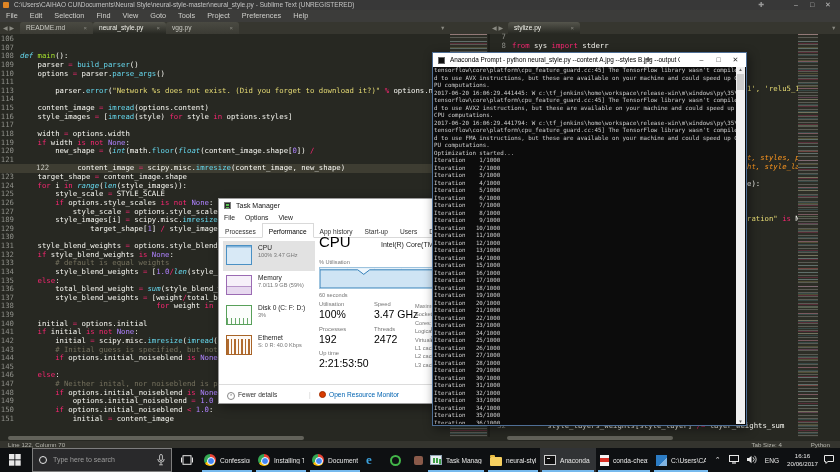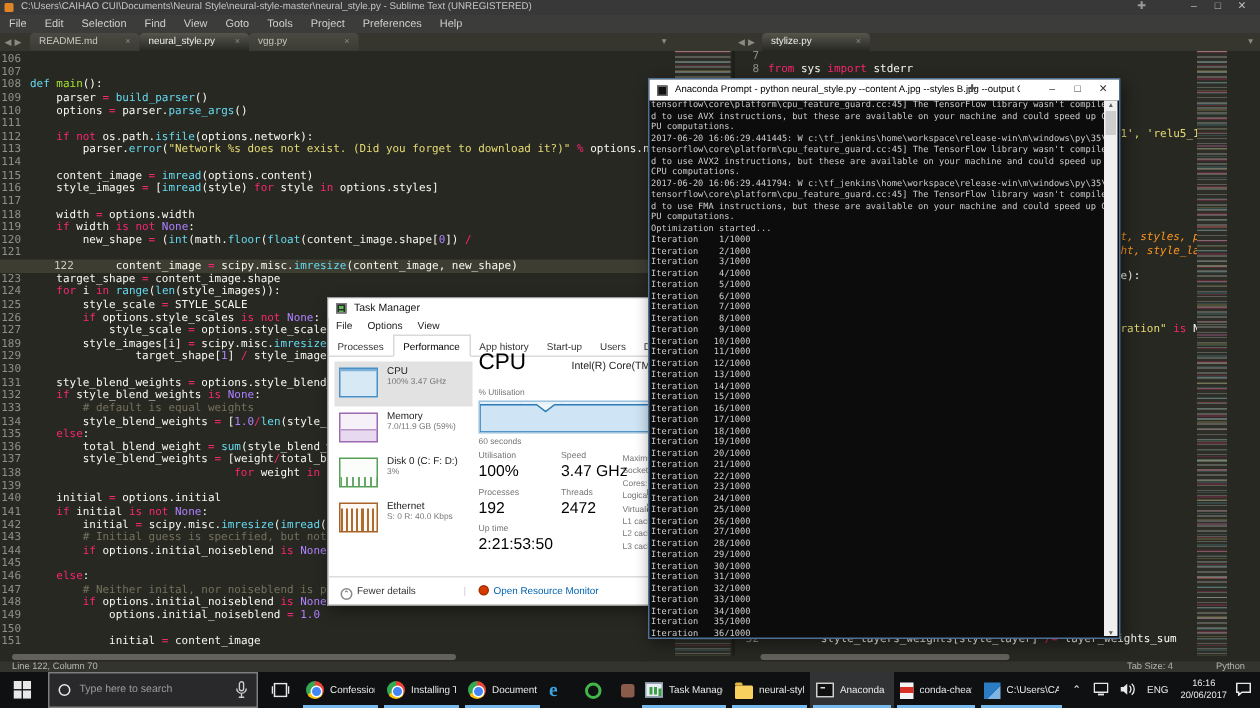--- a/index.html
+++ b/index.html
@@ -32,21 +32,21 @@
   .editor-bg { position:absolute; left:0; top:34px; width:840px; height:407px; background:#272822; }
   .pane-divider { position:absolute; left:488px; top:34px; width:2px; height:403px; background:#1e1f1a; }
 
   .code-rows { position:absolute; left:0; top:35px; width:452px; height:398px; overflow:hidden;
     font-family:"DejaVu Sans Mono", monospace; font-size:7.3px; }
   .crow { display:flex; height:8.64px; line-height:8.64px; }
   .crow.hl { background:#3e3d32; }
   .gut { flex:none; width:20px; text-align:right; padding-right:6px; color:#8f908a; }
   .crow.hl .gut { color:#c9c9c2;padding-left:36px; }
   .cd { white-space:pre; }
-  .tw{color:#f8f8f2} .tk{color:#f92672} .tb{color:#66d9ef;}
+  .tw{color:#f8f8f2} .tk{color:#f92672} .tb{color:#66d9ef;font-style:italic}
   .tf{color:#a6e22e} .tc{color:#66d9ef} .ts{color:#e6db74} .tn{color:#ae81ff}
   .tm{color:#75715e} .to{color:#fd971f;font-style:italic}
 
   .rrow { position:absolute; left:490px; display:flex; height:8.64px; line-height:8.64px;
     font-family:"DejaVu Sans Mono", monospace; font-size:7.3px; }
   .rrow .gut { width:22px; }
   .frag { position:absolute; left:747px; white-space:pre;
     font-family:"DejaVu Sans Mono", monospace; font-size:7.3px; line-height:8.64px; }
 
   .minimap { position:absolute; top:34px; height:403px;
@@ -232,24 +232,20 @@
         </div>
         <div class="crow">
           <span class="gut">110</span>
           <span class="cd"><span class="tw">    options </span><span class="tk">=</span><span class="tw"> parser.</span><span class="tc">parse_args</span><span class="tw">()</span></span>
         </div>
         <div class="crow">
           <span class="gut">111</span>
           <span class="cd"></span>
         </div>
         <div class="crow">
-          <span class="gut">112</span>
-          <span class="cd"><span class="tw">    </span><span class="tk">if not</span><span class="tw"> os.path.</span><span class="tc">isfile</span><span class="tw">(options.network):</span></span>
-        </div>
-        <div class="crow">
           <span class="gut">113</span>
           <span class="cd"><span class="tw">        parser.</span><span class="tc">error</span><span class="tw">(</span><span class="ts">"Network %s does not exist. (Did you forget to download it?)"</span><span class="tw"> </span><span class="tk">%</span><span class="tw"> options.network)</span></span>
         </div>
         <div class="crow">
           <span class="gut">114</span>
           <span class="cd"></span>
         </div>
         <div class="crow">
           <span class="gut">115</span>
           <span class="cd"><span class="tw">    content_image </span><span class="tk">=</span><span class="tw"> </span><span class="tc">imread</span><span class="tw">(options.content)</span></span>
@@ -383,20 +379,21 @@
         <div class="crow">
           <span class="gut">148</span>
           <span class="cd"><span class="tw">        </span><span class="tk">if</span><span class="tw"> options.initial_noiseblend </span><span class="tk">is</span><span class="tw"> </span><span class="tn">None</span><span class="tw">:</span></span>
         </div>
         <div class="crow">
           <span class="gut">149</span>
           <span class="cd"><span class="tw">            options.initial_noiseblend </span><span class="tk">=</span><span class="tw"> </span><span class="tn">1.0</span></span>
         </div>
         <div class="crow">
           <span class="gut">150</span>
+          <span class="cd"><span class="tw">        </span><span class="tk">if</span><span class="tw"> options.initial_noiseblend </span><span class="tk">&lt;</span><span class="tw"> </span><span class="tn">1.0</span><span class="tw">:</span></span>
         </div>
         <div class="crow">
           <span class="gut">151</span>
           <span class="cd"><span class="tw">            initial </span><span class="tk">=</span><span class="tw"> content_image</span></span>
         </div>
       </div>
     <div class="minimap left"></div>
     <div class="pane-divider"></div>
     <div id="right-code">
         <div class="rrow" style="top: 33px;">

